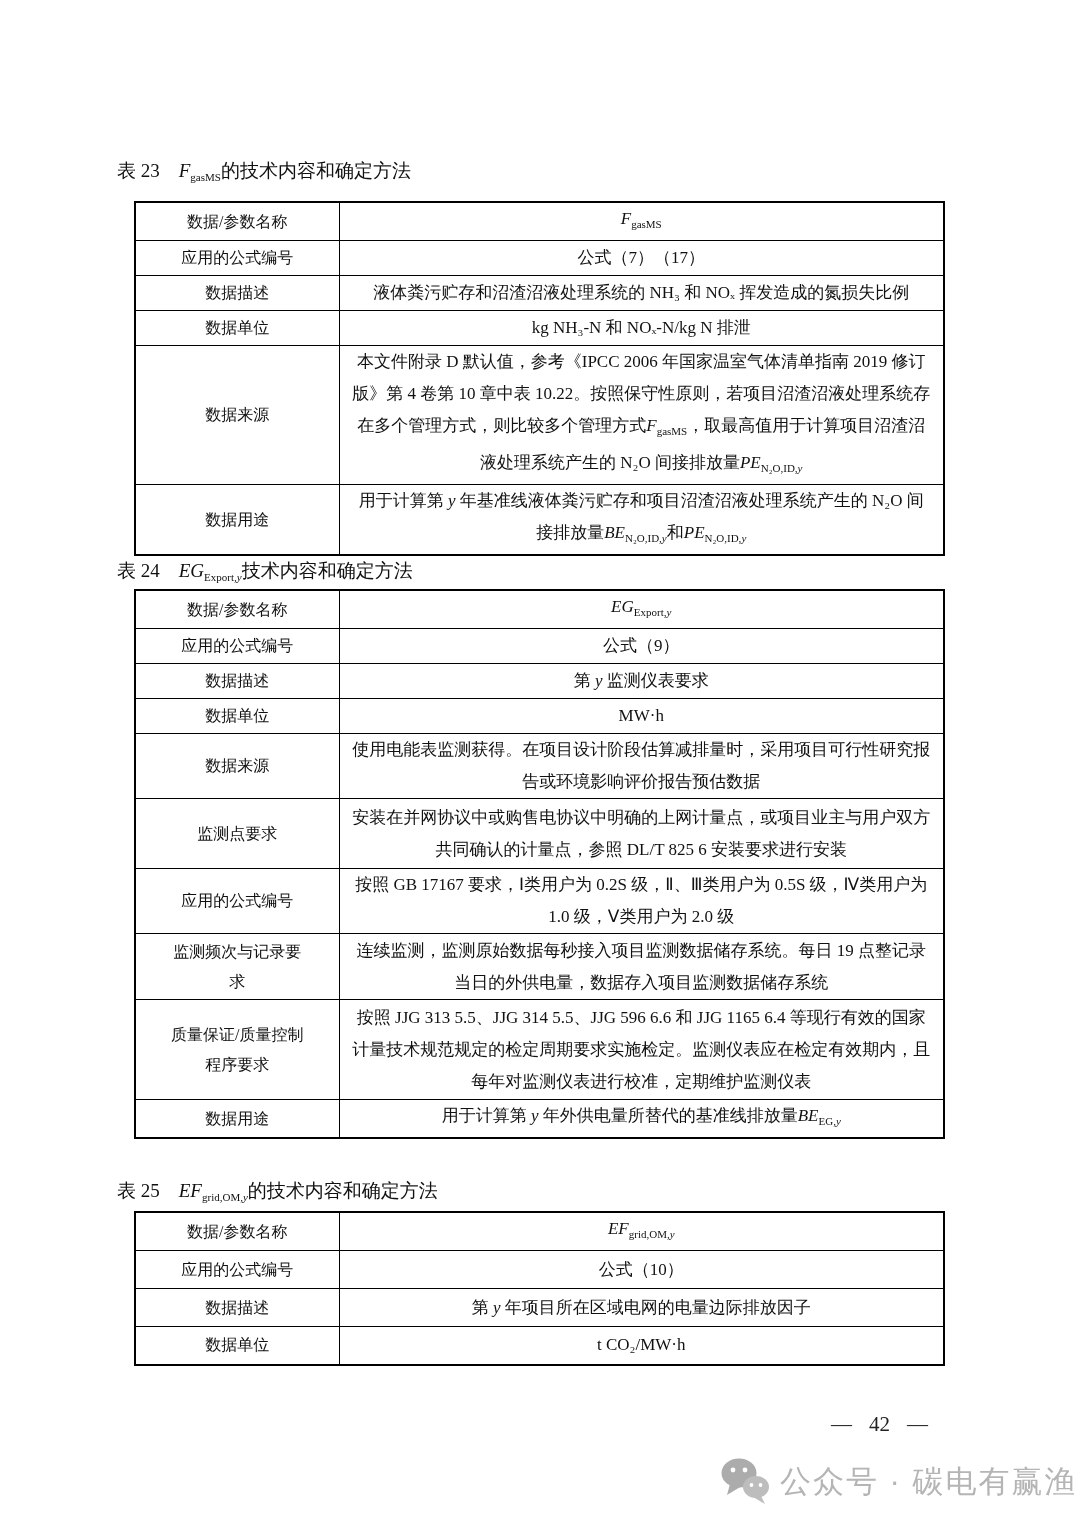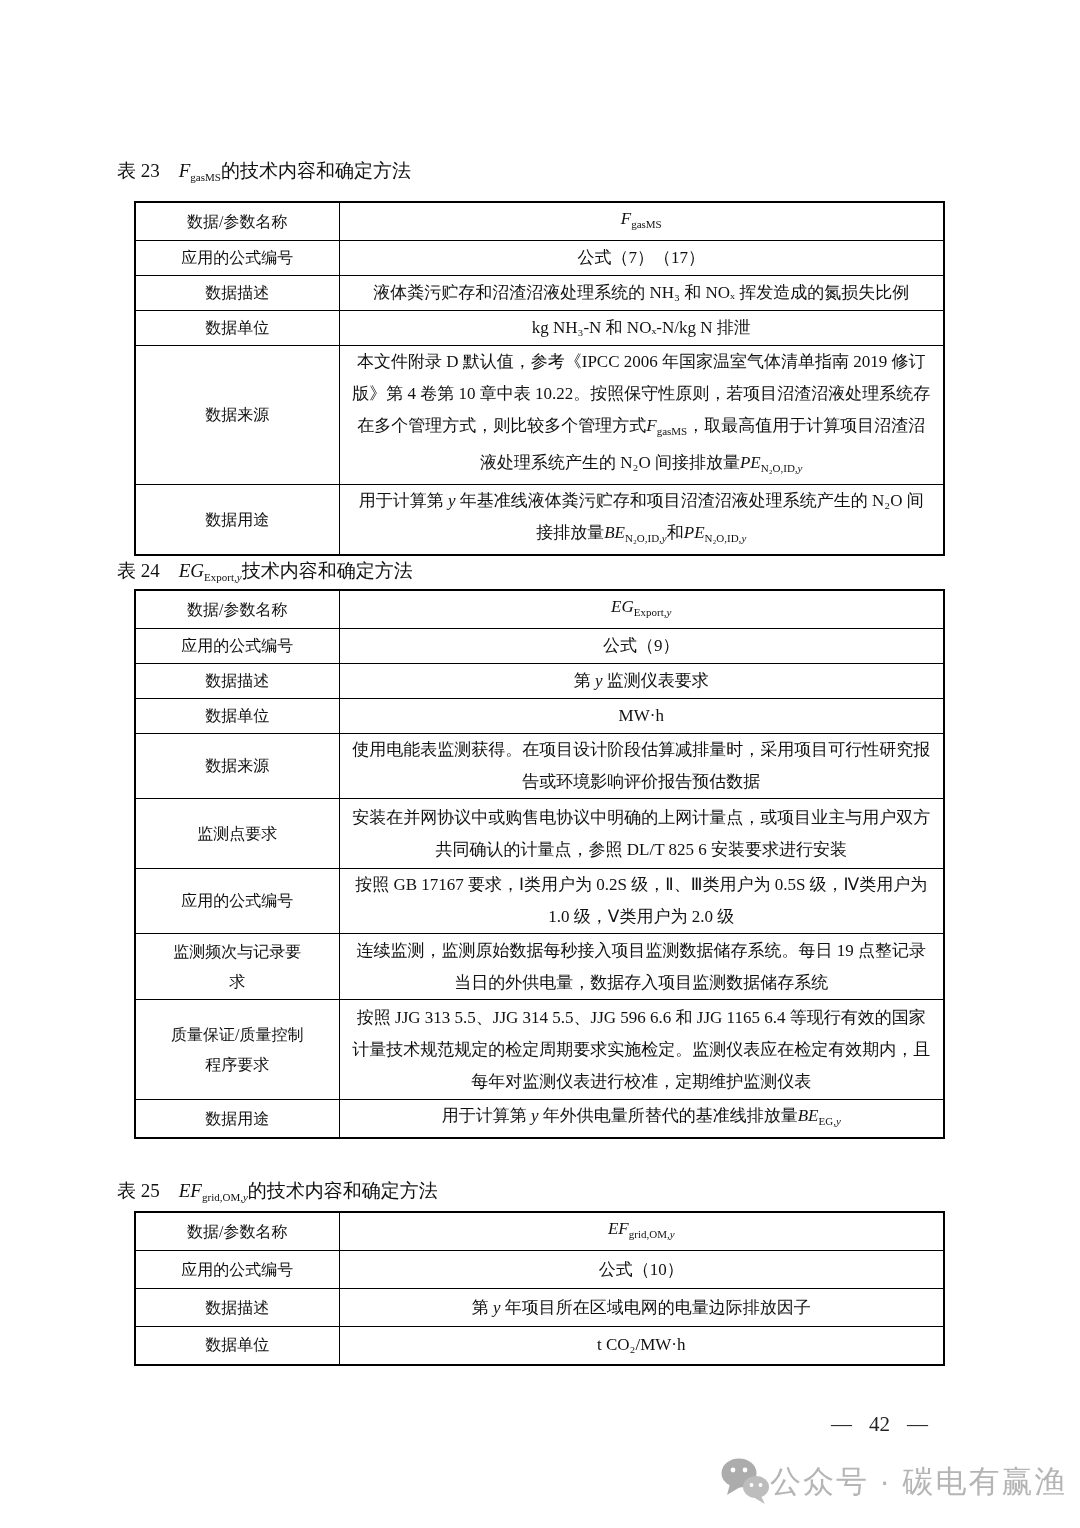--- a/index.html
+++ b/index.html
@@ -54,21 +54,21 @@
   tr.h128 { height:128px; }
 
   #footer {
     position:absolute; top:1412px; left:831px;
     display:flex; align-items:center; gap:17px;
     font-size:21px; color:#222;
   }
 
   #watermark {
     position:absolute; top:1456px; left:720px;
-    display:flex; align-items:center; 
+    display:flex; align-items:center; gap:10px;
   }
   #watermark .wm-text {
     font-family:"Liberation Sans", sans-serif;
     font-size:31px; color:#b5b5b5; letter-spacing:2px; white-space:nowrap;
   }
 </style>
 </head>
 <body>
 
 <div class="tbl-title" id="title-23"><span class="rk-t">表 23　</span><span class="rk-i">F</span><span class="rk-sub">gasMS</span><span class="rk-t">的技术内容和确定方法</span></div>

